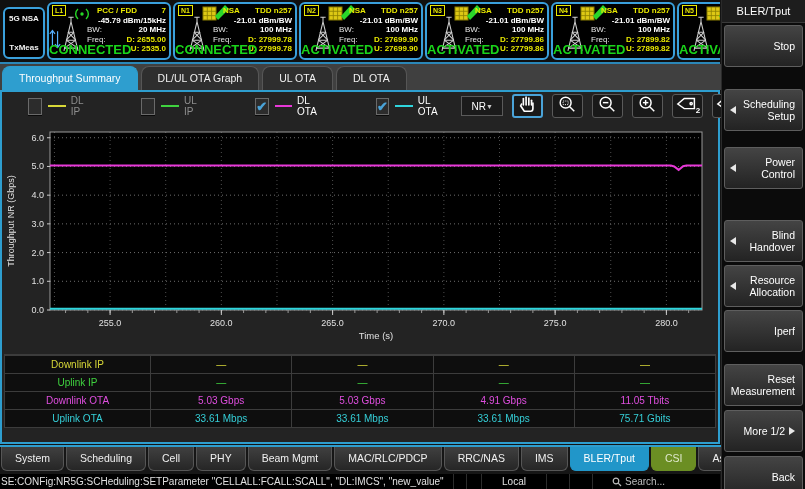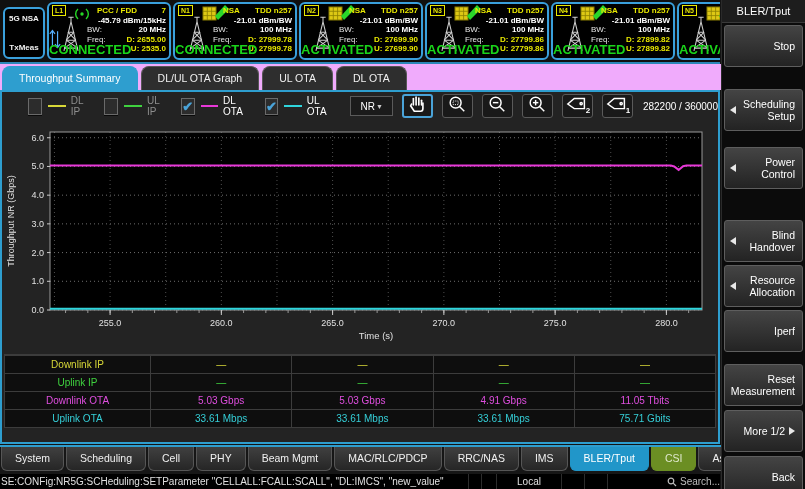--- a/index.html
+++ b/index.html
@@ -23,21 +23,21 @@
   .cell-text{position:absolute;left:38px;right:3px;top:2px;}
   .crow{display:flex;justify-content:space-between;font-size:8px;line-height:9.5px;color:#fff;}
   .crow .lab{color:#e6e6e6;}
   .crow .val{font-weight:bold;}
   .crow.r1{color:#e8e800;font-weight:bold;}
   .crow.r1 .lab{color:#e8e800;padding-left:10px;}
   .yellow-val{color:#e8e800;}
   .cstatus{position:absolute;left:0;bottom:1px;color:#1ad41a;font-size:13px;font-weight:bold;}
 
   
-  .tabs{position:absolute;left:0;top:64px;width:720px;height:26px;background:#f0abfc;
+  .tabs{position:absolute;left:0;top:64px;width:720px;height:26px;background:#404040;
         display:flex;align-items:flex-end;padding-left:2px;}
   .tab{height:23px;line-height:23px;padding:0 16px;background:#2e2e2e;color:#f0f0f0;font-size:10.5px;
        border:1px solid #565656;border-bottom:none;border-radius:8px 8px 0 0;margin-right:3px;white-space:nowrap;}
   .tab.active{background:#2e9ecf;border-color:#2e9ecf;color:#fff;}
 
   
   .panel{position:absolute;left:0;top:90px;width:716px;height:350px;border:2px solid #2e9ecf;background:#232323;}
   .legend-row{height:28px;display:flex;align-items:center;padding-left:26px;}
   .litem{display:flex;align-items:center;margin-right:14px;}
   .cbx{width:15px;height:15px;background:#2c2c2c;border:1px solid #6a6a6a;box-shadow:0 1px 0 #0a0a0a;
@@ -71,21 +71,21 @@
         border:1px solid #565656;border-top:none;border-radius:0 0 6px 6px;color:#f0f0f0;
         font-size:10.5px;margin-right:2px;white-space:nowrap;}
   .btab.active-blue{background:#2196c9;border-color:#2196c9;color:#fff;}
   .btab.active-green{background:#6b8e23;border-color:#6b8e23;color:#dfe8cd;}
 
   
   .status{position:absolute;left:0;top:474px;width:720px;height:15px;background:#000;display:flex;align-items:center;}
   .cmd{flex:1;color:#e0e0e0;font-size:10px;white-space:nowrap;overflow:hidden;padding-left:1px;}
   .seg{height:15px;border-left:1px solid #2d2d2d;display:flex;align-items:center;justify-content:center;
        color:#e0e0e0;font-size:10px;}
-  .seg.search{color:#bdbdbd;justify-content:flex-end;padding-left:4px;}
+  .seg.search{color:#bdbdbd;justify-content:flex-start;padding-left:19px;}
   .seg.search svg{margin-right:3px;}
 
   
   .sidebar{position:absolute;left:721px;top:0;width:84px;height:489px;background:#0b0b0b;border-left:1px solid #2a2a2a;box-sizing:border-box;}
   .sb-title{height:22px;line-height:22px;text-align:center;color:#fff;font-size:11px;background:#1d1d1d;border-bottom:1px solid #3a3a3a;}
   .sb-btn{position:relative;margin:0 2px;height:42px;background:linear-gradient(#444,#232323);
           border:1px solid #5e5e5e;border-radius:3px;color:#fff;font-size:10.5px;box-sizing:border-box;
           display:flex;align-items:center;justify-content:flex-end;text-align:right;padding:0 7px 0 14px;line-height:12px;}
   .arrow-l{position:absolute;left:5px;top:50%;margin-top:-4px;width:0;height:0;
            border-top:4px solid transparent;border-bottom:4px solid transparent;border-right:6px solid #e8e8e8;}
@@ -350,21 +350,21 @@
 
   <div class="tabs" id="graph-tabs">
       <div class="tab active">Throughput Summary</div>
       <div class="tab">DL/UL OTA Graph</div>
       <div class="tab">UL OTA</div>
       <div class="tab">DL OTA</div>
     </div>
 
   <div class="panel">
     <div class="legend-row">
-      <span id="legend" style="display:flex;align-items:center;">
+      <span id="legend" style="display:flex;align-items:center;gap:37px;">
           <span class="litem off">
             <span class="cbx"></span>
             <span class="swatch" style="background: rgb(216, 216, 56);"></span>
             <span class="llabel">DL IP</span>
           </span>
           <span class="litem off">
             <span class="cbx"></span>
             <span class="swatch" style="background: rgb(63, 210, 63);"></span>
             <span class="llabel">UL IP</span>
           </span>

